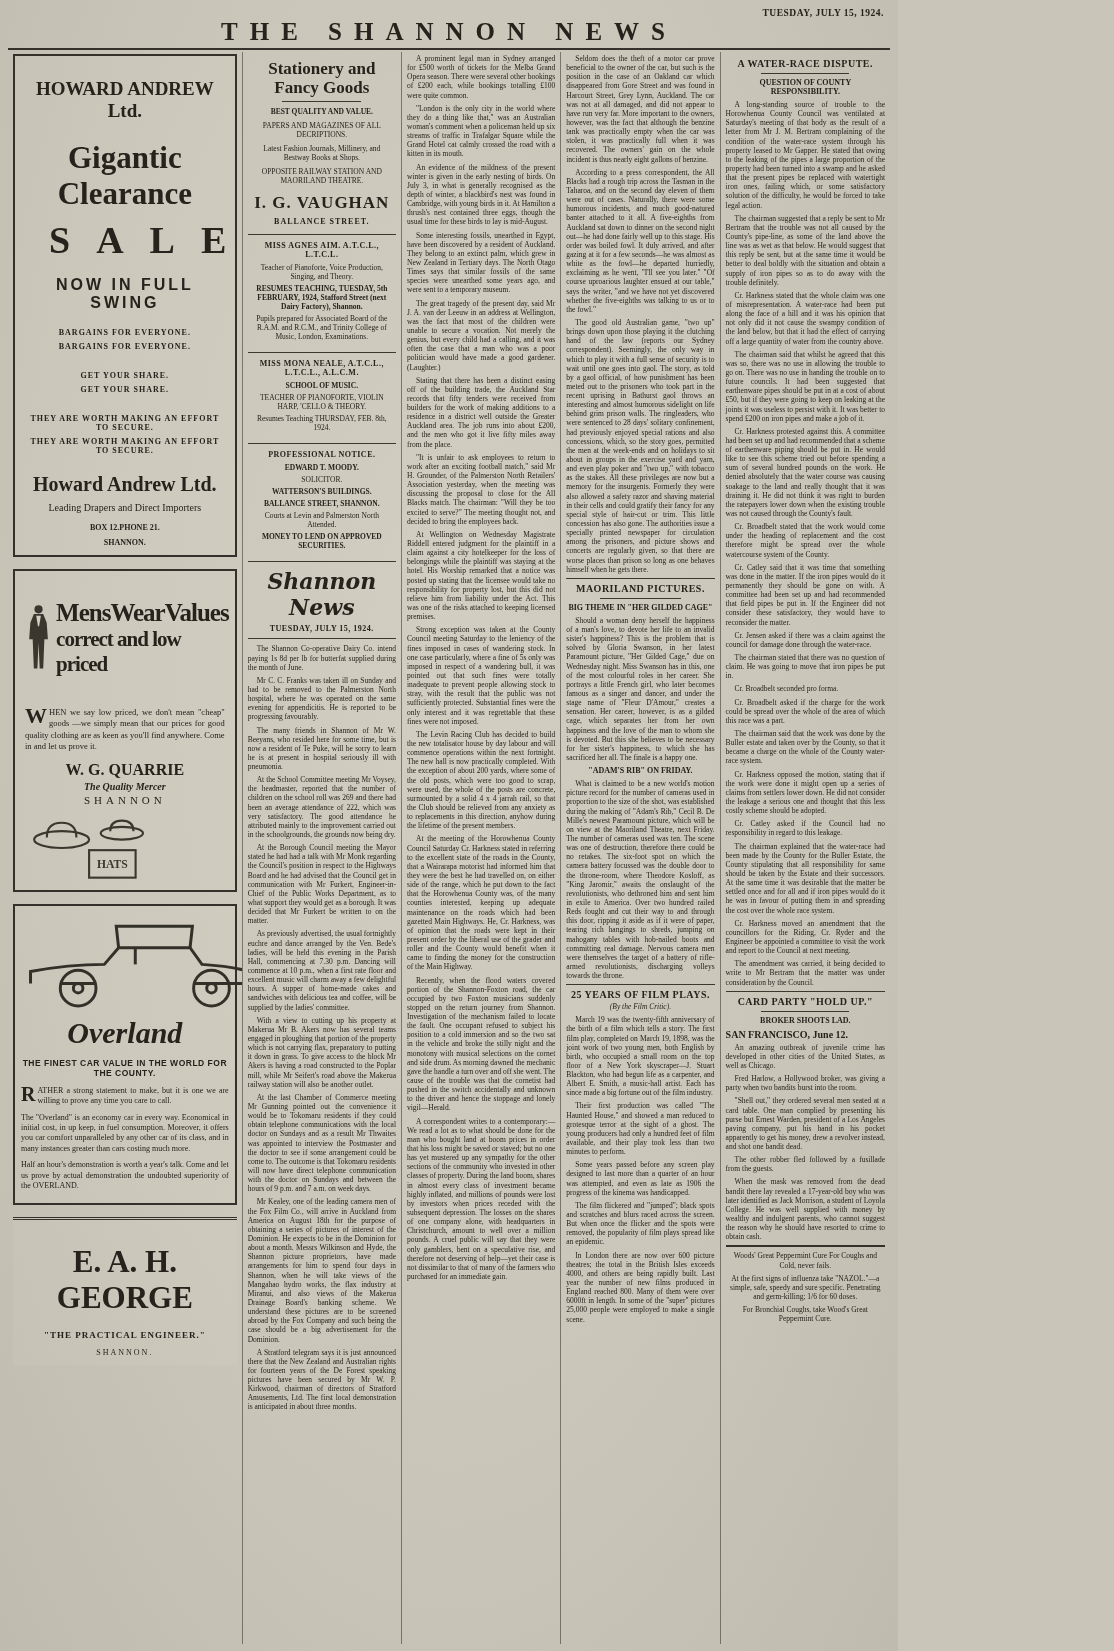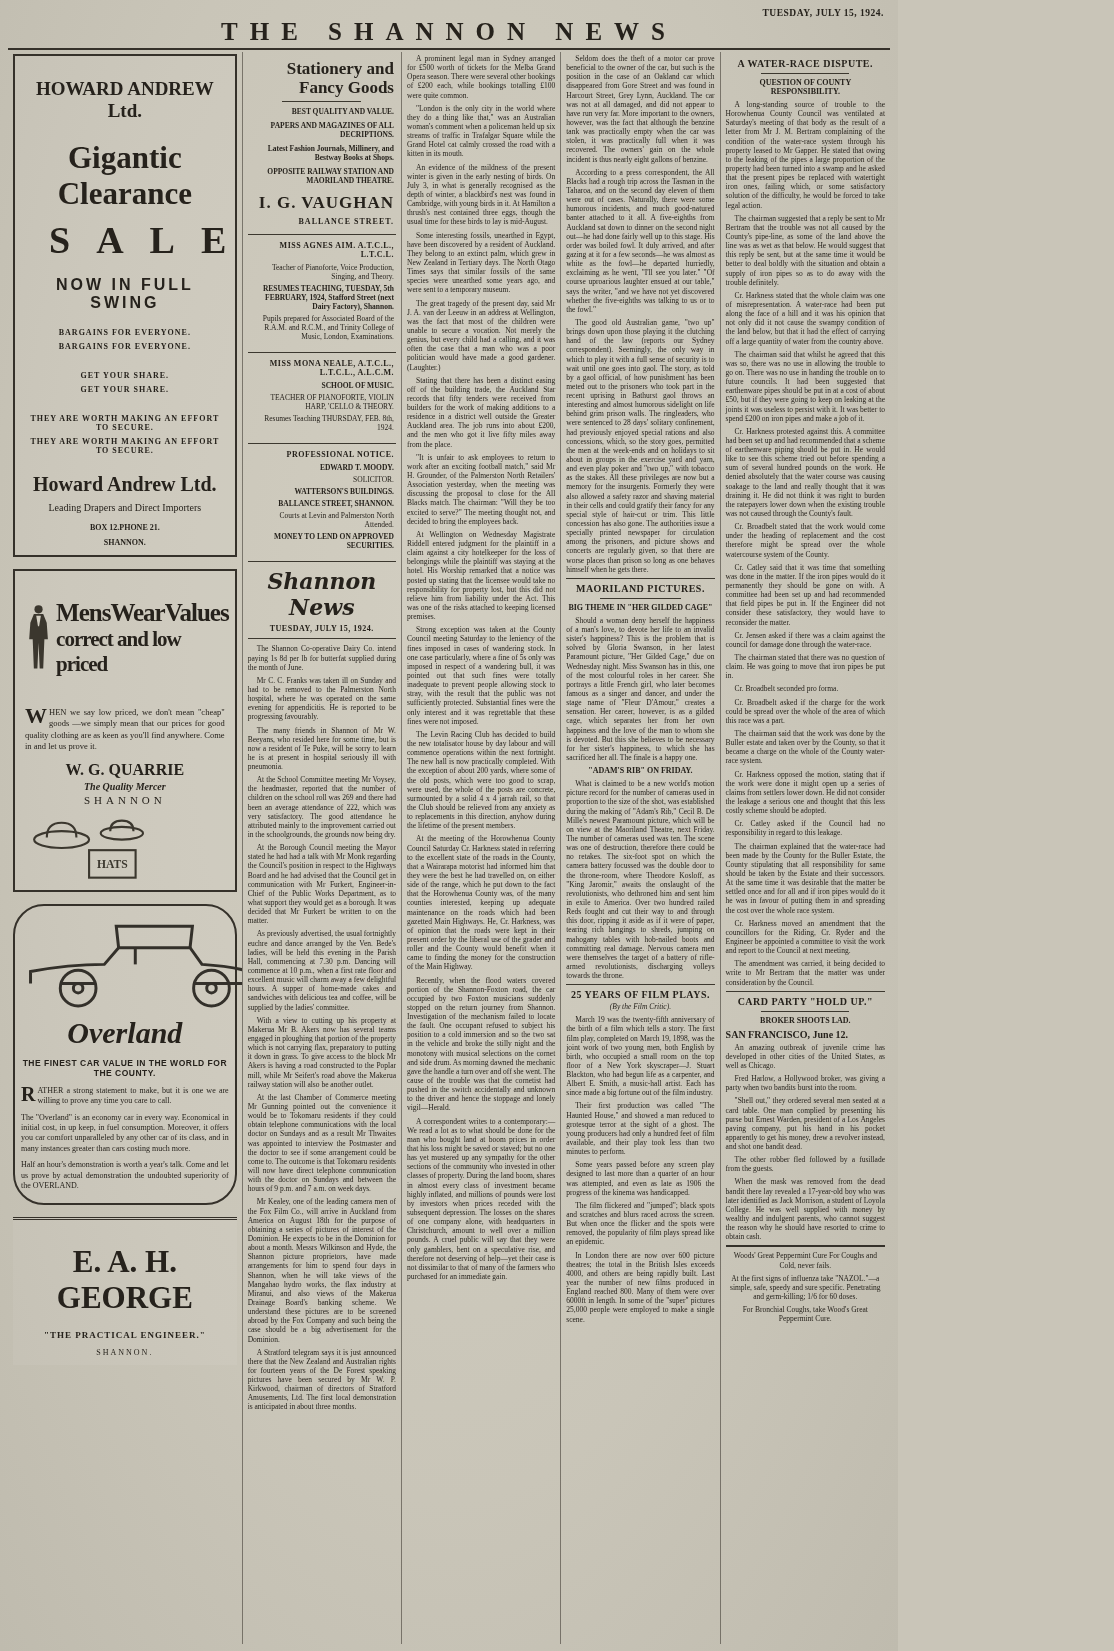--- a/index.html
+++ b/index.html
@@ -48,34 +48,34 @@
   .mens { text-align:left; padding:6px; }
   .mens .m-top { display:flex; }
   .mens .m-head { flex:1; padding-top:22px; }
   .mens .m-h1 { font-size:25px; font-weight:bold; letter-spacing:-1px; }
   .mens .m-h2 { font-size:21px; font-weight:bold; letter-spacing:-1px; }
   .mens .m-body { font-size:8.5px; line-height:1.35; text-align:justify; margin:8px 4px; }
   .mens .m-body::first-letter { font-size:22px; font-weight:bold; float:left; line-height:.85; padding-right:2px; }
   .mens .m-name { text-align:center; font-size:16px; font-weight:bold; margin-top:8px; }
   .mens .m-tag { text-align:center; font-size:10px; font-style:italic; font-weight:bold; margin:2px 0; }
   .mens .m-town { text-align:center; font-size:11px; letter-spacing:4px; margin-bottom:4px; }
-  .over { padding:6px;border-radius:31px; }
+  .over { padding:6px; }
   .over .o-name { font-size:30px; font-weight:bold; font-style:italic; margin:4px 0 8px; }
   .over .o-slogan { font-size:8.5px; font-weight:bold; letter-spacing:.5px; margin-bottom:8px; font-family:"Liberation Sans",sans-serif; }
   .over .o-para { font-size:8px; line-height:1.3; text-align:justify; margin-bottom:6px; }
   .over .o-para.dropcap::first-letter { font-size:20px; font-weight:bold; float:left; line-height:.85; padding-right:2px; }
   .george { border:none; border-top:3px double #35312a; padding-top:14px; margin-bottom:0; }
   .george .g-name { font-size:31px; font-weight:bold; margin:10px 0 14px; }
   .george .g-tag { font-size:9px; font-weight:bold; letter-spacing:1px; }
   .george .g-town { font-size:8px; letter-spacing:2px; margin-top:8px; }
   
-  .block { padding:6px 2px 8px; border-bottom:1px solid #3c382f; text-align:right; }
+  .block { padding:6px 2px 8px; border-bottom:1px solid #3c382f; text-align:center; }
   .stat .s-title { font-size:17px; font-weight:bold; line-height:1.1; }
   .stat .s-line { font-size:7.5px; font-weight:bold; margin:5px 0; }
-  .stat .s-line.plain { font-weight:bold; }
+  .stat .s-line.plain { font-weight:normal; }
   .stat .s-name { font-size:17px; font-weight:bold; letter-spacing:1px; margin:8px 0 4px; }
   .stat .s-addr { font-size:8px; font-weight:bold; letter-spacing:1px; }
   .notice .n-title { font-size:8px; font-weight:bold; letter-spacing:.5px; margin-bottom:4px; }
   .notice .n-line { font-size:7.5px; margin:3px 0; }
   .notice .n-line.bold { font-weight:bold; }
   .sn-head { text-align:center; border-bottom:1px solid #3c382f; padding:6px 0 5px; }
   .sn-title { font-size:22px; font-weight:bold; font-style:italic; font-family:"DejaVu Serif",serif; }
   .sn-date { font-size:8px; font-weight:bold; letter-spacing:.5px; margin-top:4px; }
   .newsbody { padding-top:5px; }
   

